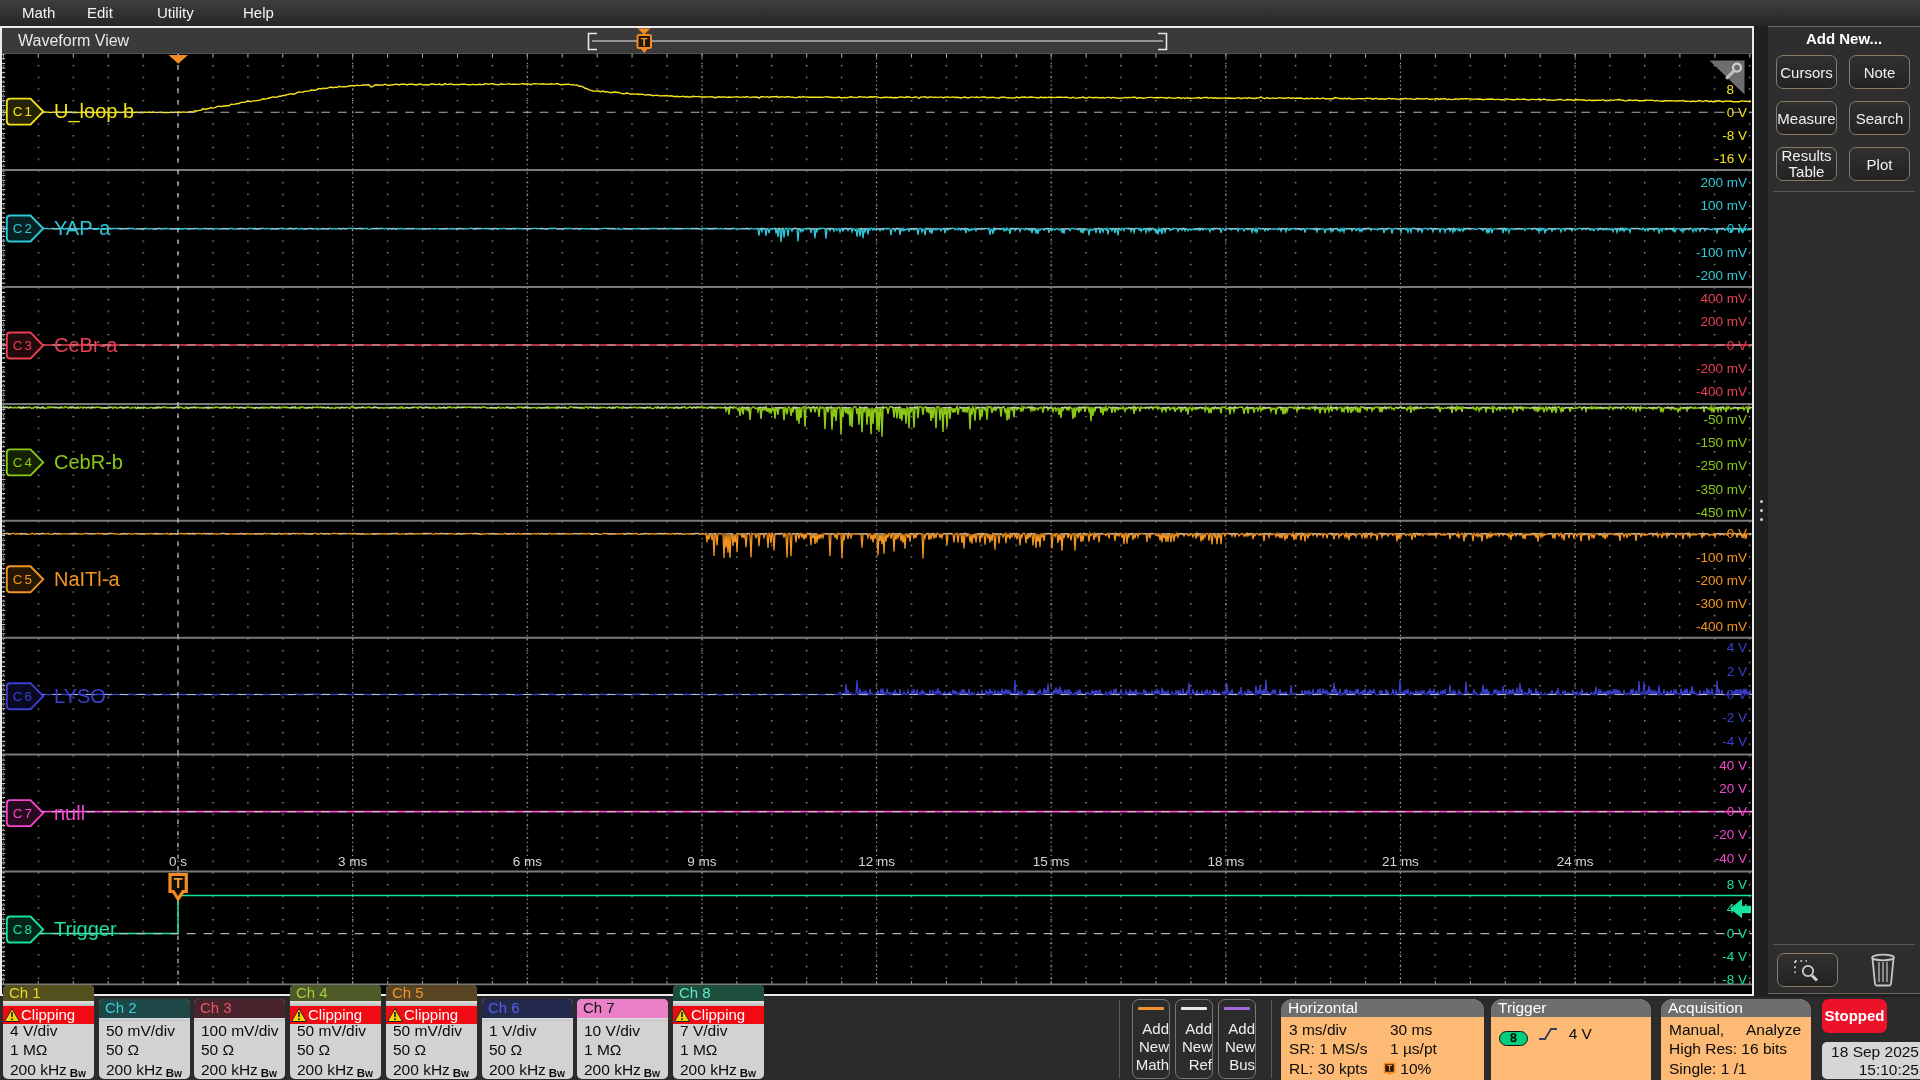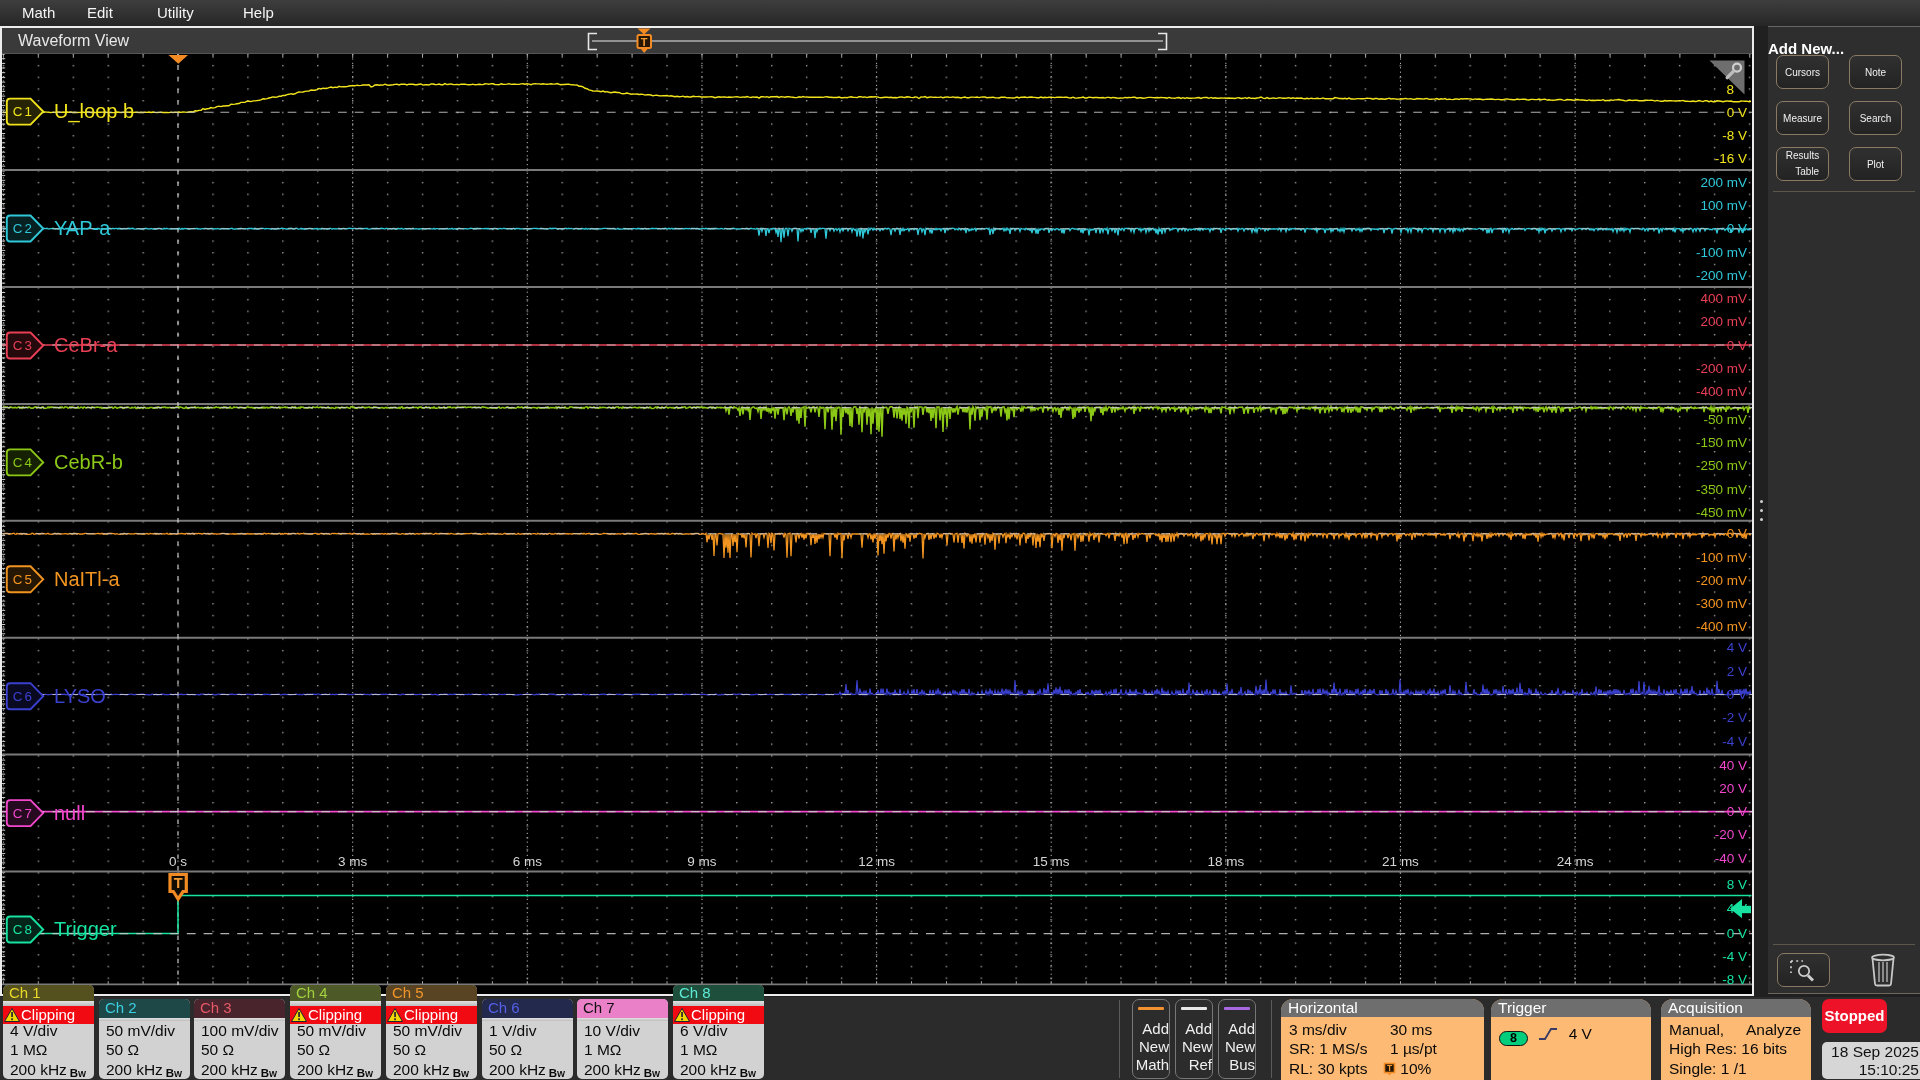--- a/index.html
+++ b/index.html
@@ -4,22 +4,22 @@
 html,body{width:1920px;height:1080px;background:#202020;font-family:"Liberation Sans",sans-serif;overflow:hidden}
 #root{position:relative;width:1920px;height:1080px}
 .abs{position:absolute}
 #menubar{left:0;top:0;width:1920px;height:26px;background:linear-gradient(#3e3e3e,#262626);color:#f5f5f5;font-size:15px}
 #menubar span{position:absolute;top:4px}
 #win{left:0;top:26px;width:1754px;height:970px;background:#000;border:2px solid #ececec}
 #titlebar{left:0;top:0;width:1750px;height:26px;background:#3a3a3a;border-bottom:1px solid #555;color:#e8e8e8;font-size:16px}
 #titlebar .t{position:absolute;left:16px;top:4px}
 #plot{position:absolute;left:0;top:26px}
 #panel{left:1768px;top:26px;width:152px;height:968px;background:#2e2e2e;border-top:1px solid #666;border-bottom:1px solid #70655a}
-#panel .hd{position:absolute;left:0;top:13px;width:100%;color:#fff;font-size:15px;font-weight:bold}
-.pbtn{position:absolute;width:53px;height:34px;background:linear-gradient(#303030,#232323);border:1px solid #8a7a64;border-radius:7px;color:#f0f0f0;font-size:10px;display:flex;align-items:center;justify-content:center;text-align:right;line-height:15px}
+#panel .hd{position:absolute;left:0;top:3px;width:100%;text-align:center;color:#fff;font-size:15px;font-weight:bold}
+.pbtn{position:absolute;width:61px;height:34px;background:linear-gradient(#303030,#232323);border:1px solid #8a7a64;border-radius:7px;color:#f0f0f0;font-size:15px;display:flex;align-items:center;justify-content:center;text-align:center;line-height:15px}
 .sep{position:absolute;left:5px;width:142px;height:1px;background:#5c564c}
 #bottom{left:0;top:997px;width:1920px;height:83px;background:#2b2b2b}
 .chb{position:absolute;width:91px;background:#d2d2d2;color:#0a0a0a;font-size:15.5px;border-radius:5px;overflow:hidden}
 .chb-h{font-size:15px;padding-left:6px}
 .strip{background:linear-gradient(#e2e2e2,#bdbdbd)}
 .chb-clip{height:17.5px;background:#f20a12;color:#fff;font-size:15px;font-weight:500;line-height:17px;padding-left:1px}
 .warn{vertical-align:-2px;margin-right:1px}
 .chb-b{position:absolute;left:7px;right:2px;bottom:1px;height:56.5px;line-height:19.3px}
 .bw{font-size:11.5px;font-weight:bold;position:absolute;right:6px;margin-top:4px}
 .bw span{font-size:8.5px}
@@ -295,21 +295,21 @@
     </div>
 <div class="chb" style="left:673px;top:985px;height:93.5px">
 <div class="chb-h" style="height:16px;line-height:16px;background:#1d4f3c;color:#5eead4">Ch 8</div>
 <div class="strip" style="height:5px"></div>
 <div class="chb-clip"><svg class="warn" width="16" height="14" viewBox="0 0 16 14">
           <polygon points="8,0.5 15.5,13.5 0.5,13.5" fill="#f2d800" stroke="#223" stroke-width="1"></polygon>
           <rect x="7.2" y="4" width="1.7" height="5" fill="#223"></rect>
           <rect x="7.2" y="10.3" width="1.7" height="1.9" fill="#223"></rect>
         </svg>Clipping</div>
 <div class="chb-b">
-<div>6 V/div</div>
+<div>7 V/div</div>
 <div>1 MΩ</div>
 <div>200 kHz<span class="bw">B<span>W</span></span></div>
 </div>
     </div>
 <div class="vline" style="left:1119px"></div>
 <div class="vline" style="left:1271px"></div>
 <div class="addbtn" style="left:1132px"><i style="background:#f09030"></i>Add New Math</div>
 <div class="addbtn" style="left:1175px"><i style="background:#e8e8e8"></i>Add New Ref</div>
 <div class="addbtn" style="left:1218px"><i style="background:#a868e0"></i>Add New Bus</div>
 <div class="ipanel" style="left:1281px;width:203px">

